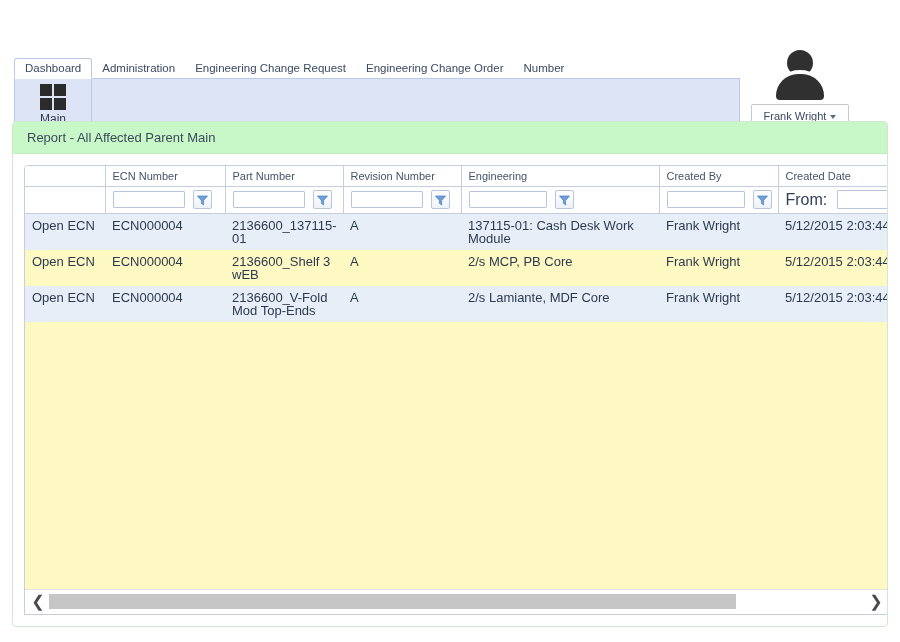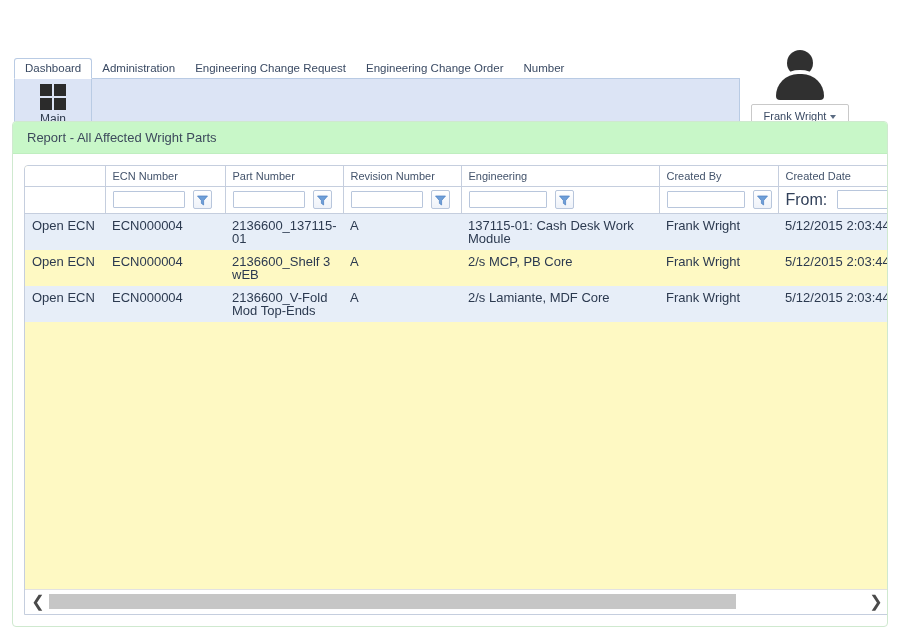--- a/index.html
+++ b/index.html
@@ -366,21 +366,21 @@
       <div class="body"></div>
     </div>
     <div class="user-button"><span>Frank Wright</span><span class="caret-dn"></span></div>
   </div>
 
 </div>
 
 <div class="panel">
 
   <div class="panel-header">
-    <span class="ttl">Report</span><span> - </span><span>All Affected Wright Parts</span>
+    <span class="ttl">Report</span><span> - </span><span>All Affected Parent Main</span>
   </div>
 
   <div class="panel-body">
 
     <div class="grid">
 
       <div class="grid-scroller">
         <div class="grid-inner">
           <table class="g">
             <colgroup>

